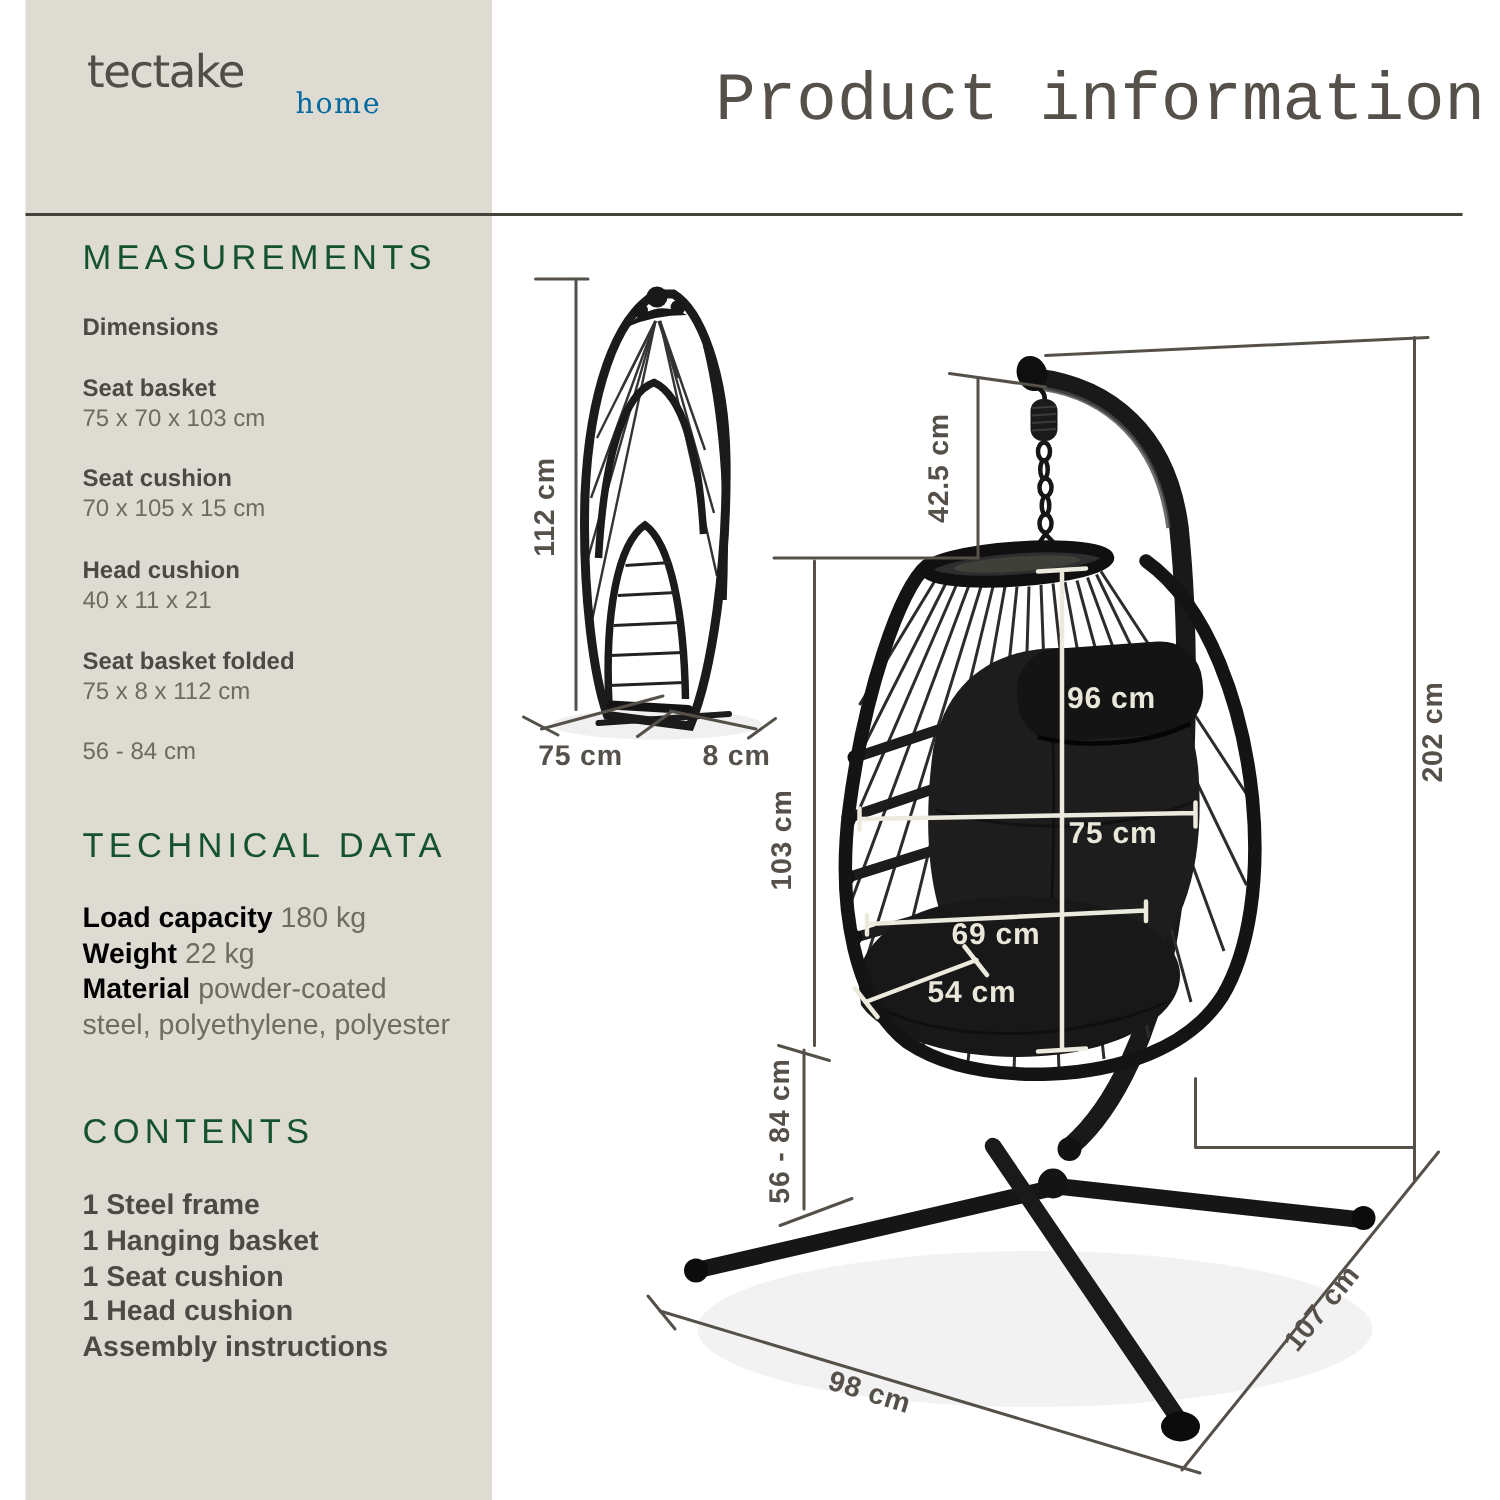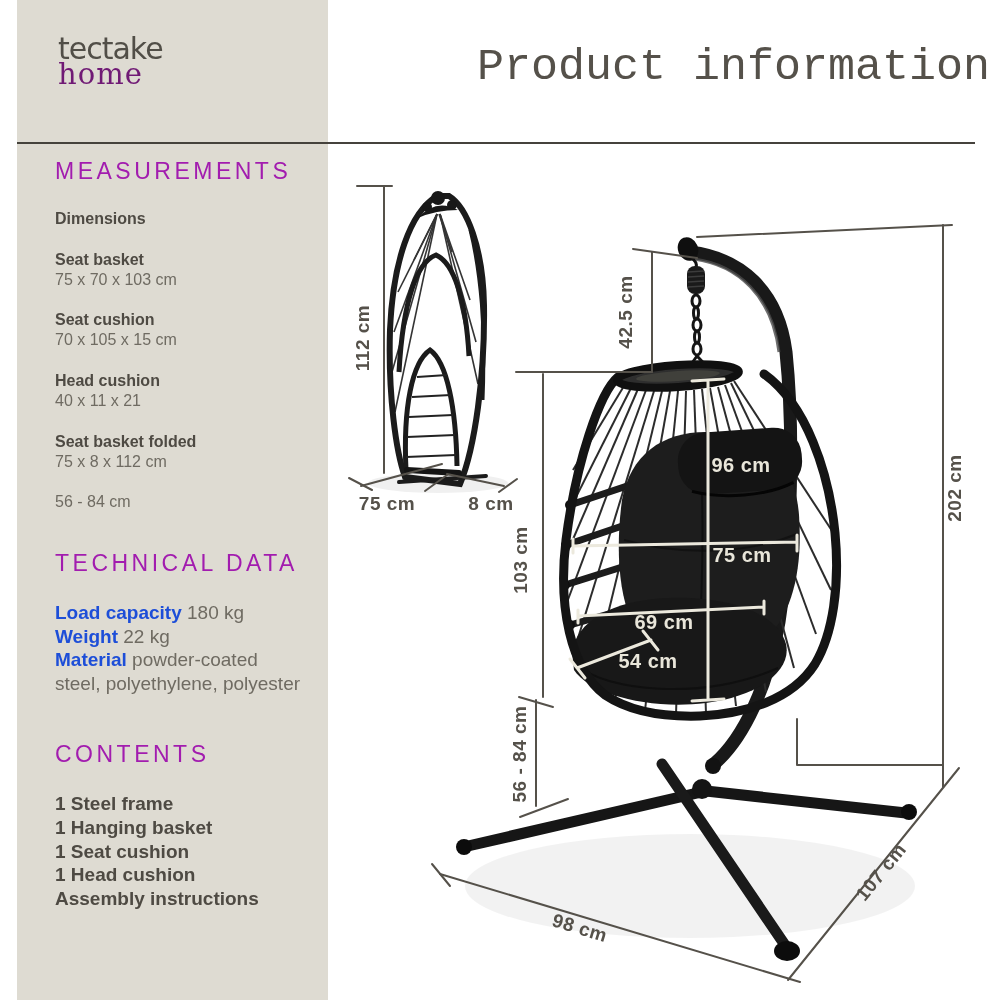--- a/index.html
+++ b/index.html
@@ -15,38 +15,38 @@
     position:absolute;left:17px;top:142px;width:958px;height:2px;background:#45423c;
   }
   .logo{
     position:absolute;left:58px;top:34px;width:196px;text-align:left;
   }
   .logo .brand{
     font-family:"DejaVu Sans",sans-serif;font-weight:normal;font-size:30px;
     color:#514e47;letter-spacing:-1px;line-height:1;
   }
   .logo .home{
-    font-family:"DejaVu Serif",serif;font-size:29px;color:#701a75;
-    margin-top:-4px;letter-spacing:1px;line-height:1;
+    font-family:"DejaVu Serif",serif;font-size:19px;color:#0369a1;
+    text-align:right;margin-top:-4px;letter-spacing:1px;line-height:1;
   }
   .page-title{
     position:absolute;left:330px;right:10px;top:42px;text-align:right;
     font-family:Liberation Mono, monospace;font-size:45px;color:#55514a;letter-spacing:0px;
   }
   .sec-heading{
-    font-size:23px;font-weight:400;letter-spacing:3.5px;color:#a21caf;
+    font-size:23px;font-weight:400;letter-spacing:3.5px;color:#14532d;
     margin:0 0 24px 0;
   }
   .sec-heading.tech{margin-top:38px;}
   .sec-heading.contents{margin-top:46px;}
   .m-group{margin-bottom:21px;font-size:16px;line-height:1.24;}
   .m-label{font-weight:bold;color:#4e4a43;}
   .m-value{color:#6f6b62;}
   .t-line{font-size:19px;line-height:1.24;color:#6f6b62;}
-  .t-label{font-weight:bold;color:#1d4ed8;}
+  .t-label{font-weight:bold;color:#000000;}
   .c-list{font-size:19px;line-height:1.24;font-weight:bold;color:#4e4a43;margin-top:2px;}
   svg.scene{position:absolute;left:0;top:0;width:1000px;height:1000px;}
   .dimline{stroke:#55514a;stroke-width:2;fill:none;stroke-linecap:round;}
   .dimtext{
     font-family:"Liberation Sans",sans-serif;font-size:19px;font-weight:bold;
     fill:#55514a;letter-spacing:0.5px;
   }
   .creamline{stroke:#ece9dd;stroke-width:3;fill:none;stroke-linecap:round;}
   .creamtext{
     font-family:"Liberation Sans",sans-serif;font-size:20px;font-weight:bold;

